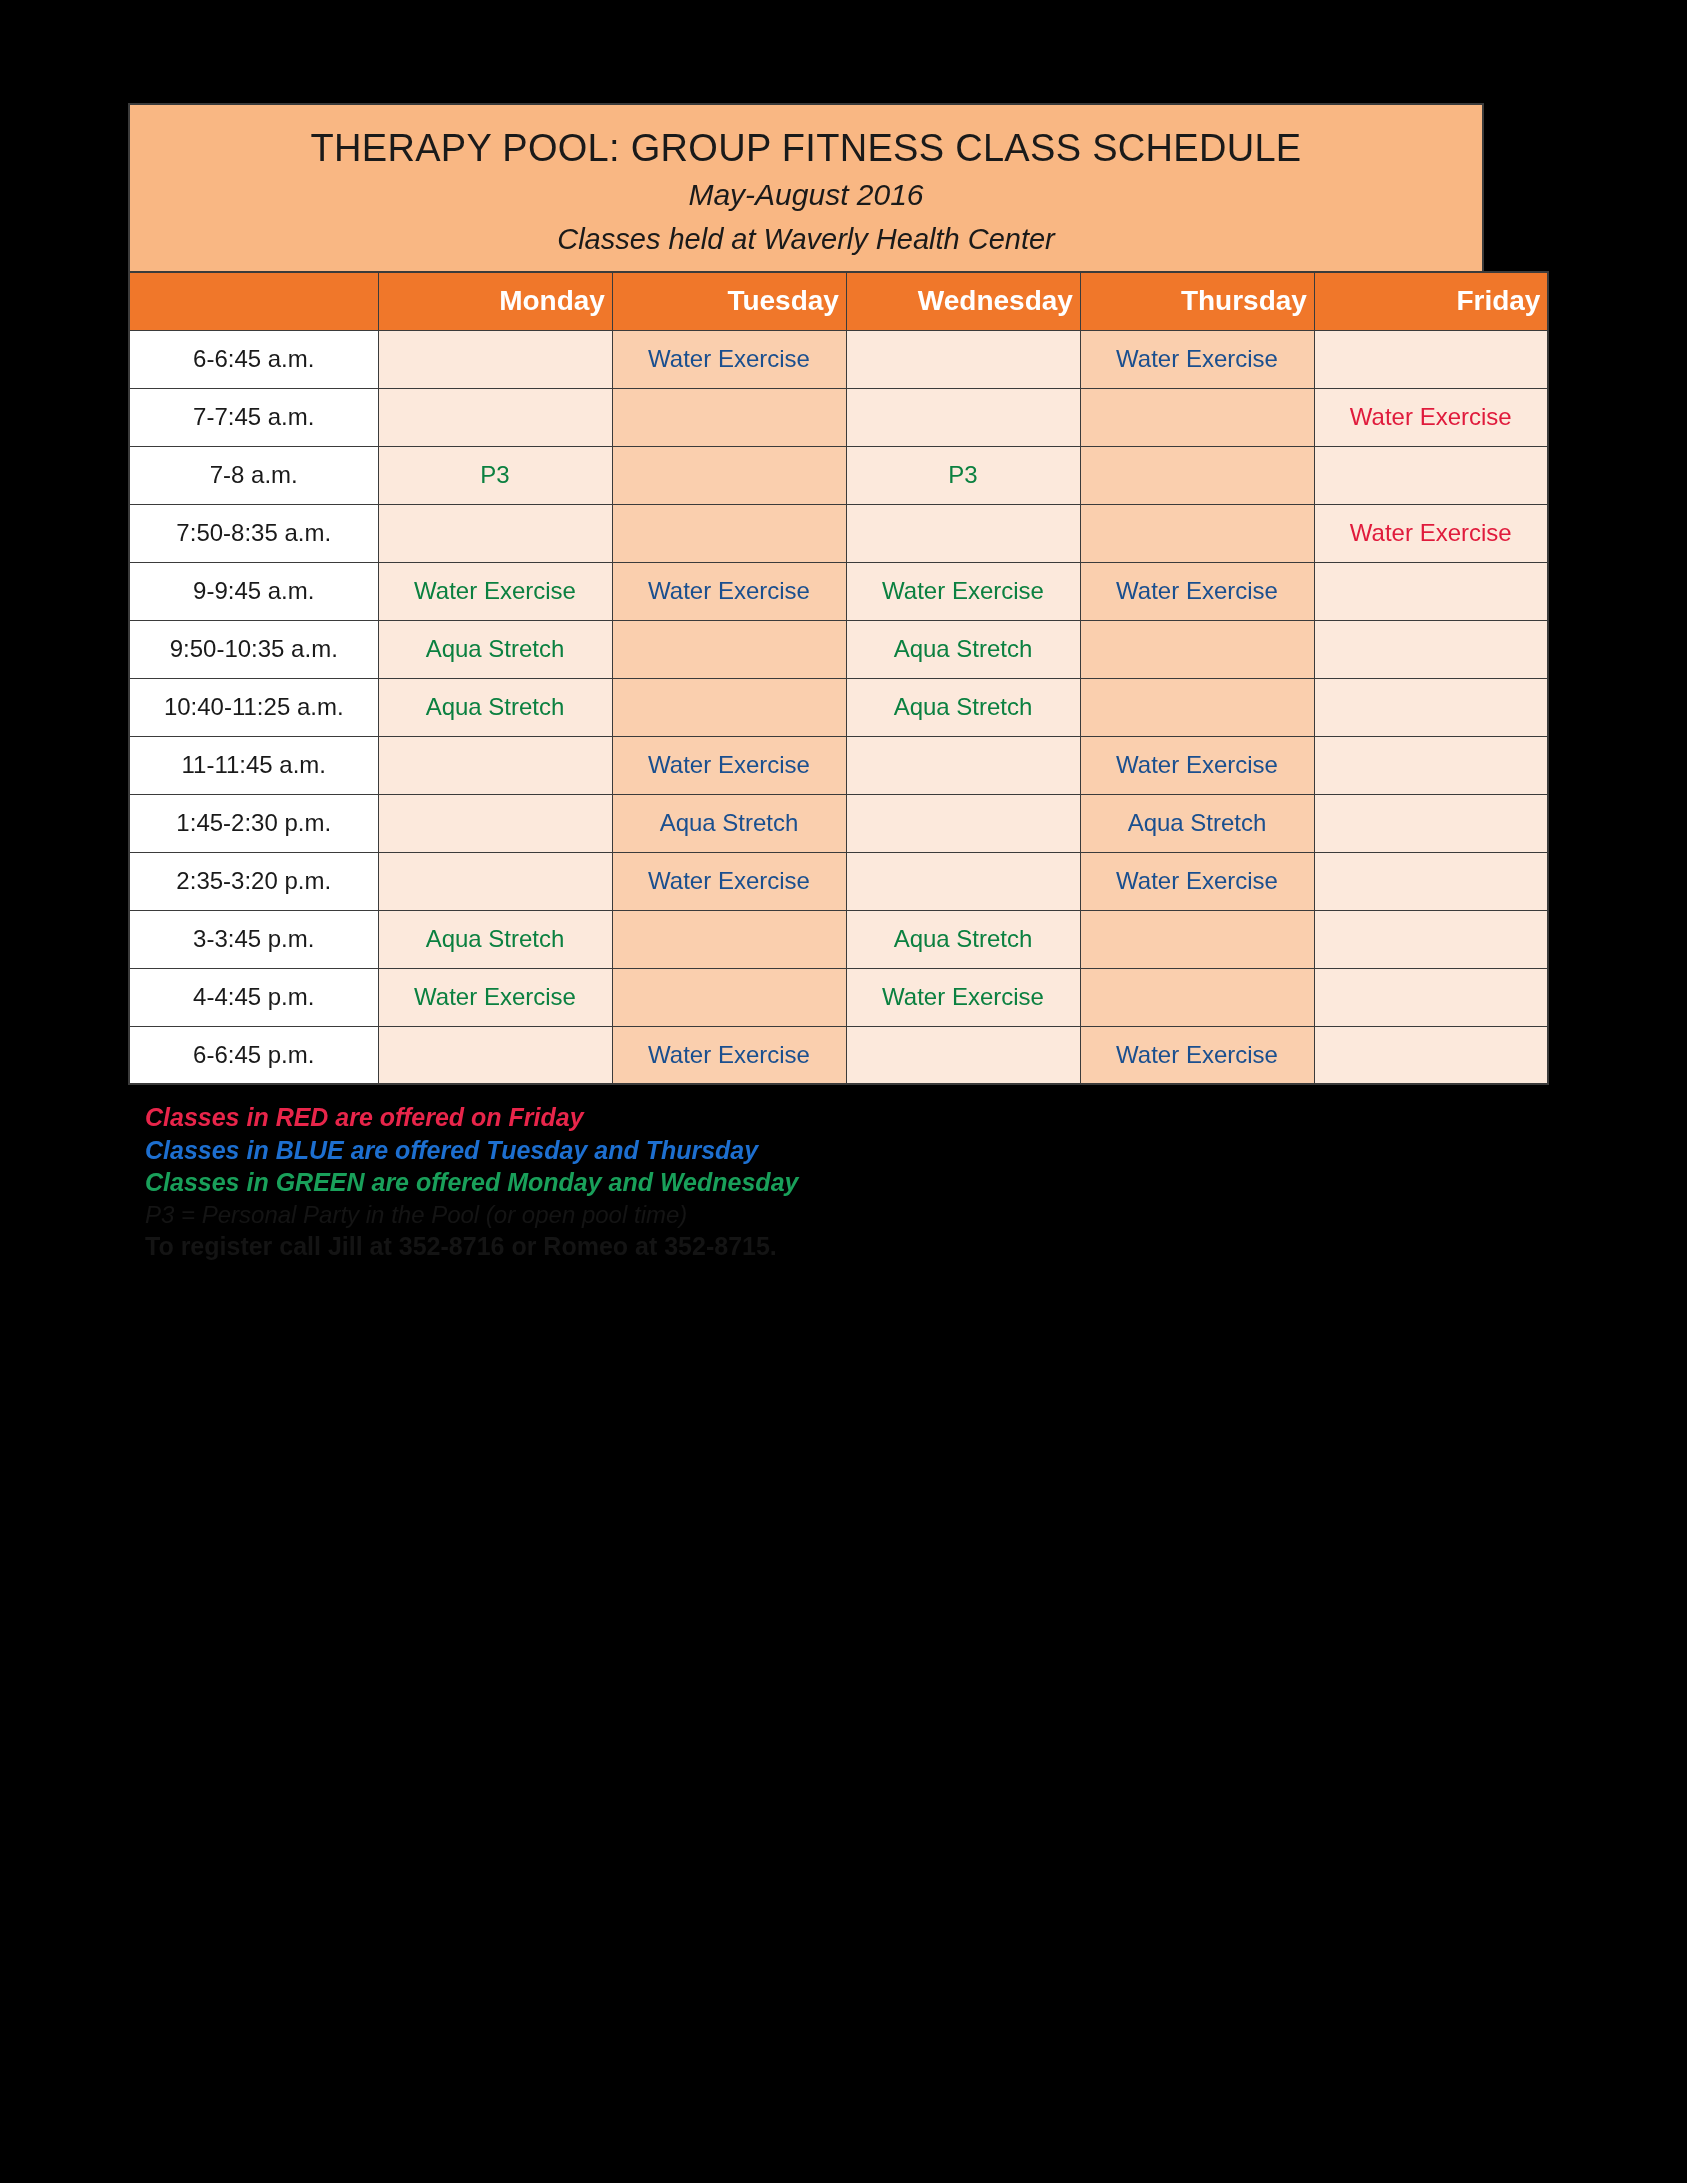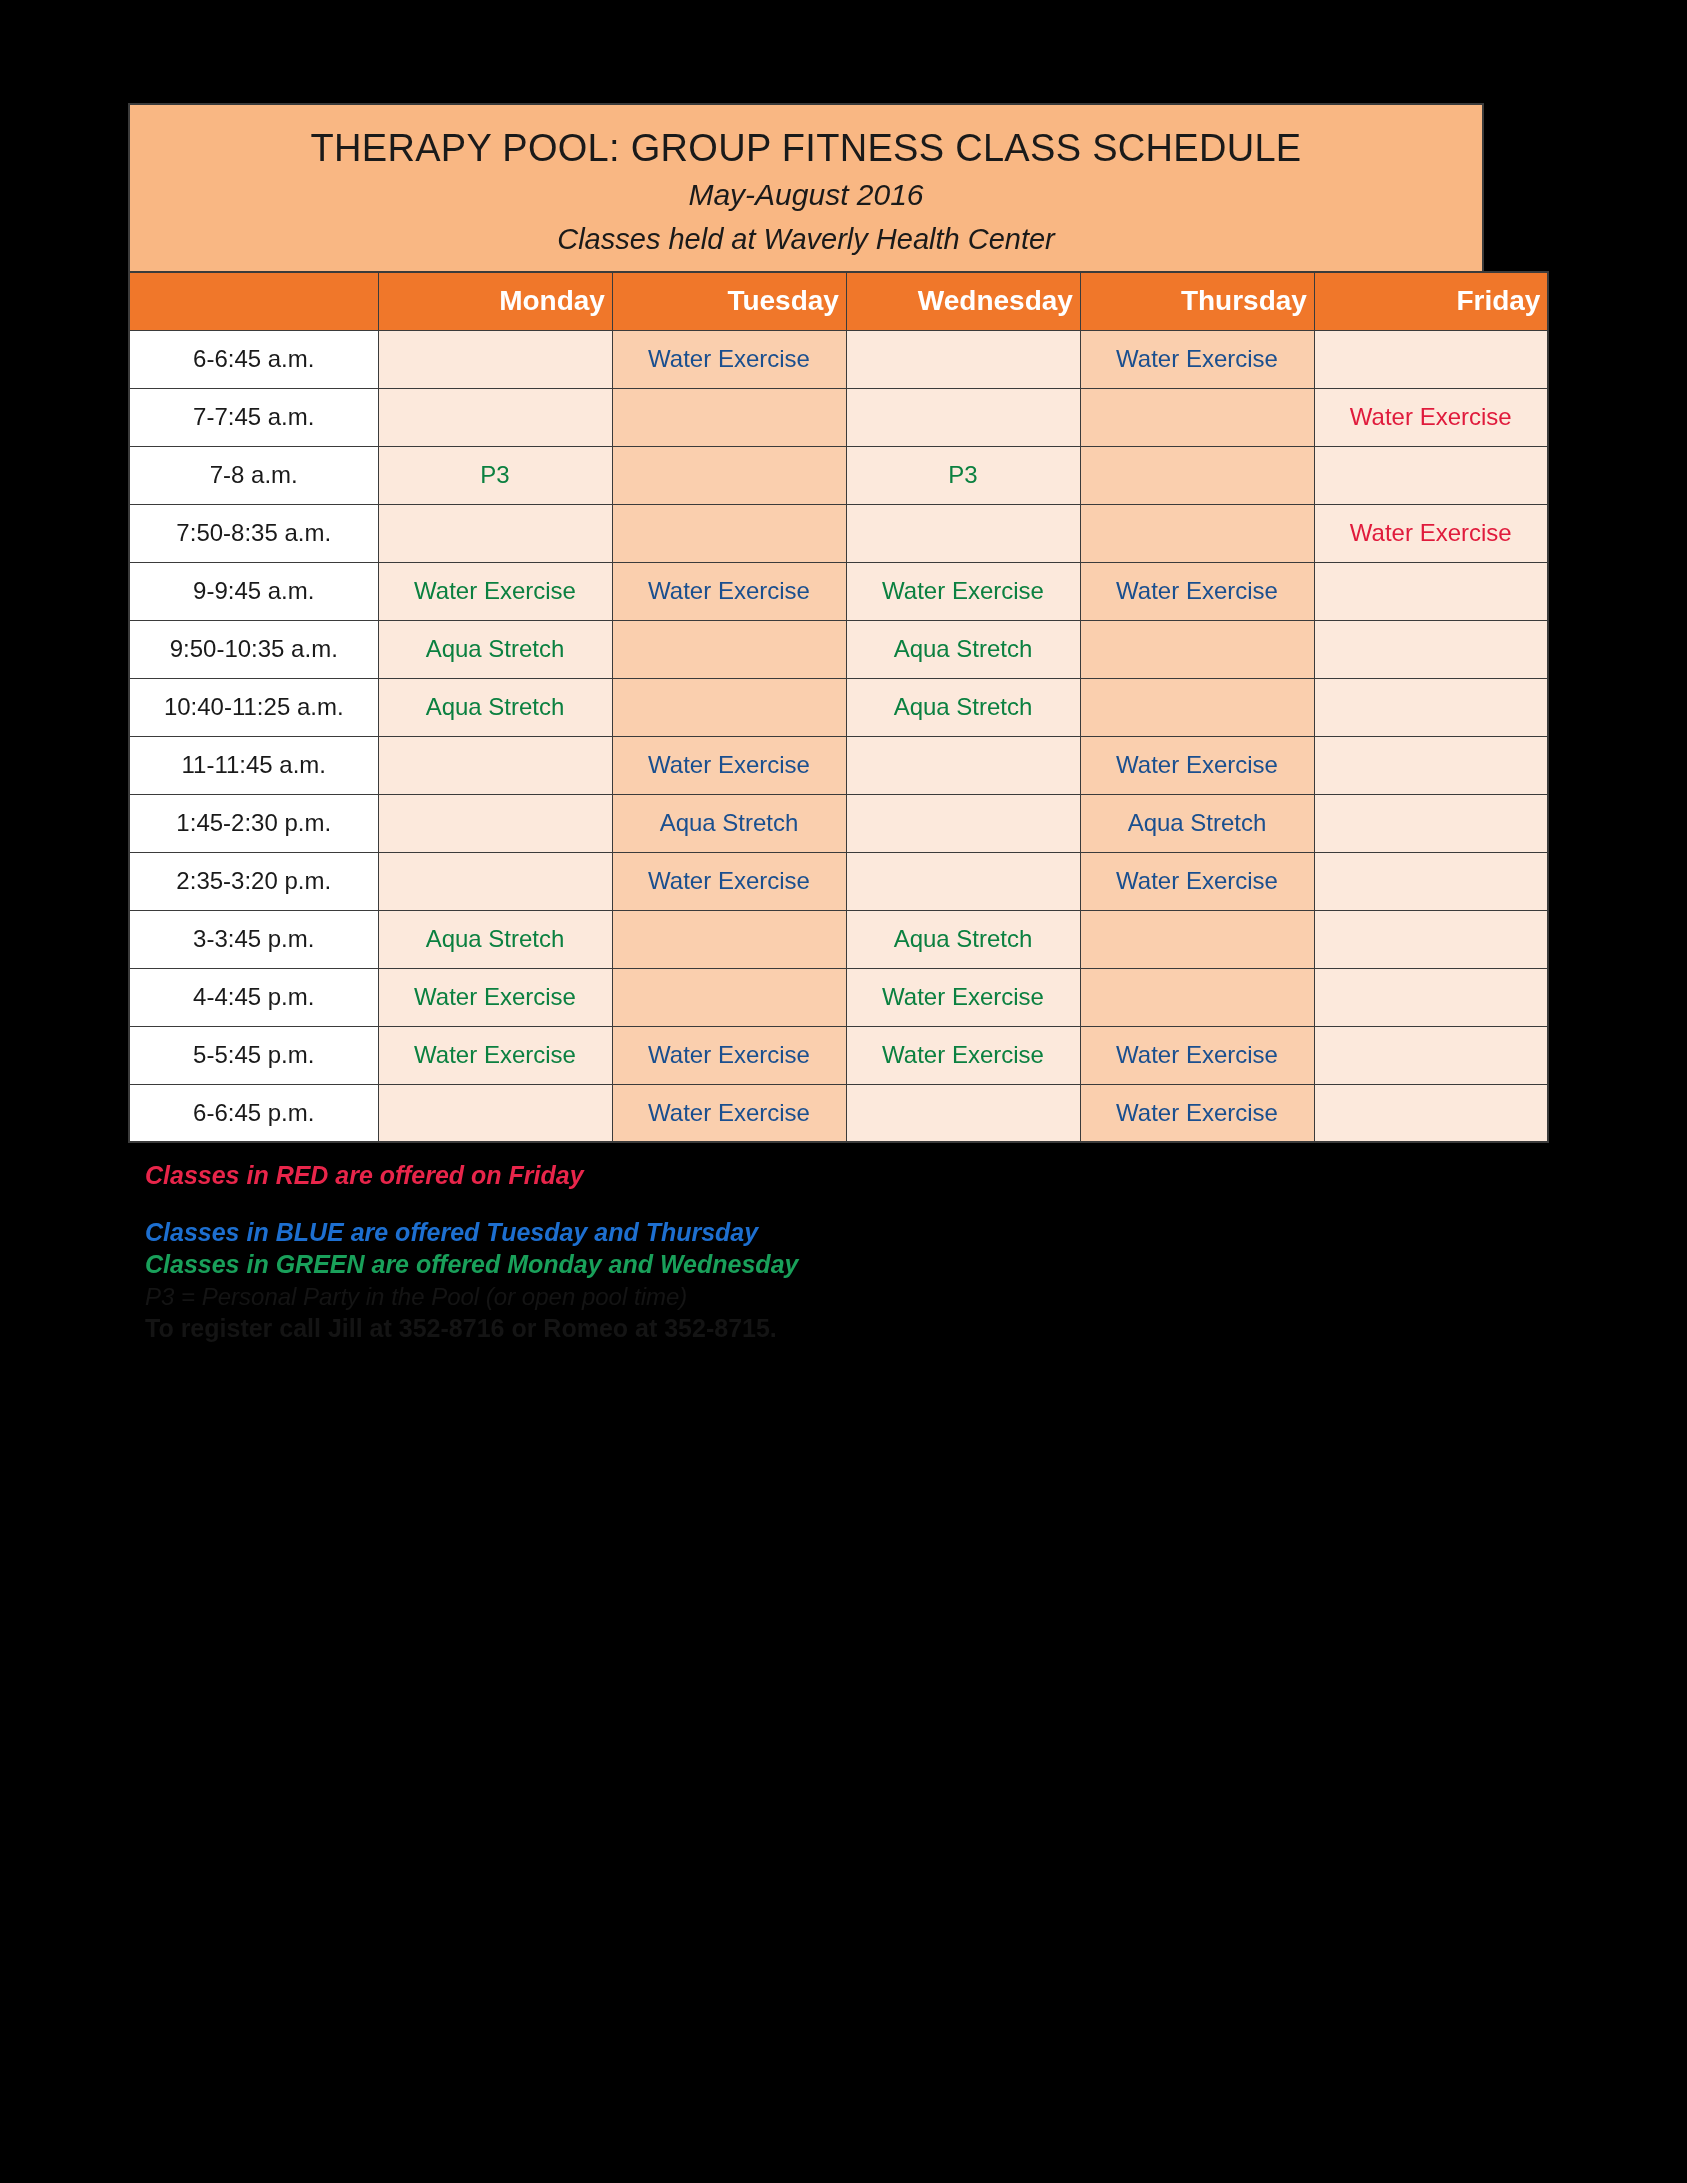--- a/index.html
+++ b/index.html
@@ -119,21 +119,20 @@
     color: #E8254A;
     font-size: 25px;
     font-style: italic;
     font-weight: bold;
   }
   .legend .l-blue {
     color: #1D6FD0;
     font-size: 25px;
     font-style: italic;
     font-weight: bold;
-    margin-top: 24px;
   }
   .legend .l-green {
     color: #19A05A;
     font-size: 25px;
     font-style: italic;
     font-weight: bold;
   }
   .legend .l-black-italic {
     color: #141414;
     font-size: 24px;
@@ -266,28 +265,20 @@
         </tr>
         <tr>
           <td class="time">4-4:45 p.m.</td>
           <td class="cell shade-light t-green">Water Exercise</td>
           <td class="cell shade-dark"></td>
           <td class="cell shade-light t-green">Water Exercise</td>
           <td class="cell shade-dark"></td>
           <td class="cell shade-light"></td>
         </tr>
         <tr>
-          <td class="time">5-5:45 p.m.</td>
-          <td class="cell shade-light t-green">Water Exercise</td>
-          <td class="cell shade-dark t-blue">Water Exercise</td>
-          <td class="cell shade-light t-green">Water Exercise</td>
-          <td class="cell shade-dark t-blue">Water Exercise</td>
-          <td class="cell shade-light"></td>
-        </tr>
-        <tr>
           <td class="time">6-6:45 p.m.</td>
           <td class="cell shade-light"></td>
           <td class="cell shade-dark t-blue">Water Exercise</td>
           <td class="cell shade-light"></td>
           <td class="cell shade-dark t-blue">Water Exercise</td>
           <td class="cell shade-light"></td>
         </tr>
       </tbody>
   </table>
 

